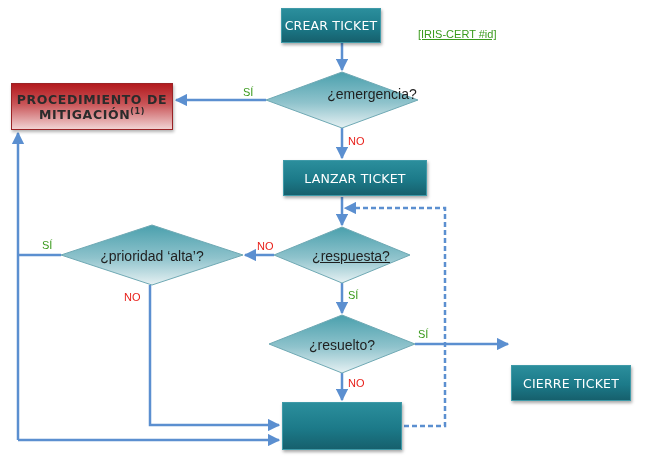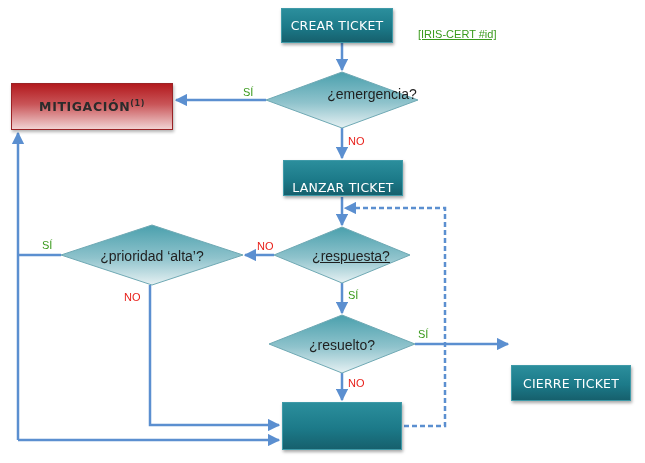--- a/index.html
+++ b/index.html
@@ -66,32 +66,33 @@
 
     <polyline points="404,426 445,426 445,208 345,208" stroke-dasharray="5,3" marker-end="url(#ah)"></polyline>
   </g>
 
   <polygon points="342,72 418,100 342,128 266,100" fill="url(#dg)" stroke="#6fa9b4" stroke-width="1"></polygon>
   <polygon points="342,227 410,255 342,283 274,255" fill="url(#dg)" stroke="#6fa9b4" stroke-width="1"></polygon>
   <polygon points="152,225 243,255 152,285 61,255" fill="url(#dg)" stroke="#6fa9b4" stroke-width="1"></polygon>
   <polygon points="342,315 415,344 342,373 269,344" fill="url(#dg)" stroke="#6fa9b4" stroke-width="1"></polygon>
 </svg>
 
-<div class="box" style="left:281px;top:8px;width:112px;height:35px;">
+<div class="box" style="left:281px;top:8px;width:100px;height:35px;">
   <span>CREAR TICKET</span>
 </div>
 <div class="tag" style="left:418px;top:28px;text-decoration:underline;">[IRIS-CERT #id]</div>
 
 <div class="box red" style="left:11px;top:83px;width:162px;height:47px;">
   <div>
+    <div>PROCEDIMIENTO DE</div>
     <div><span>MITIGACIÓN</span><sup>(1)</sup></div>
   </div>
 </div>
 
-<div class="box" style="left:283px;top:160px;width:120px;height:36px;align-items:flex-end;">
+<div class="box" style="left:283px;top:160px;width:144px;height:36px;">
   <span>LANZAR TICKET</span>
 </div>
 
 <div class="box" style="left:511px;top:325px;width:120px;height:36px;margin-top:40px;">
   <span>CIERRE TICKET</span>
 </div>
 
 <div class="box" style="left:282px;top:402px;width:120px;height:48px;">
   <div>
   </div>

